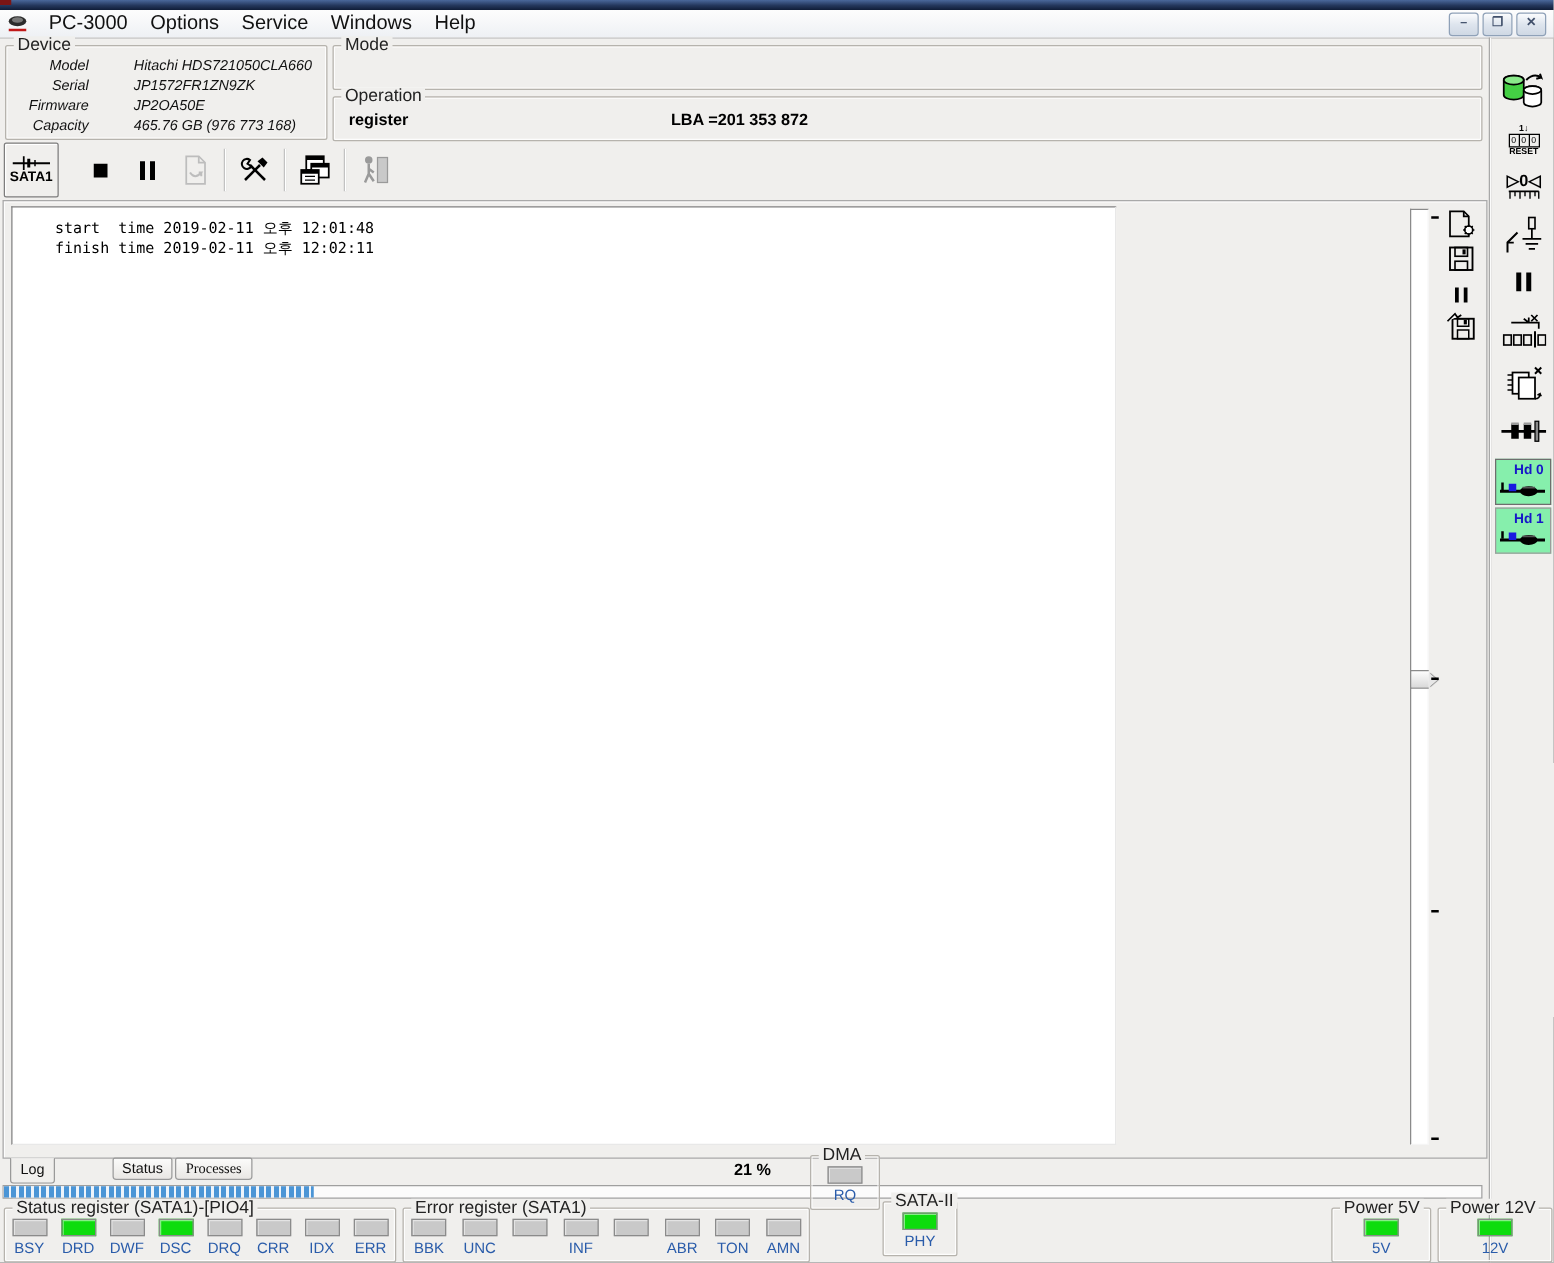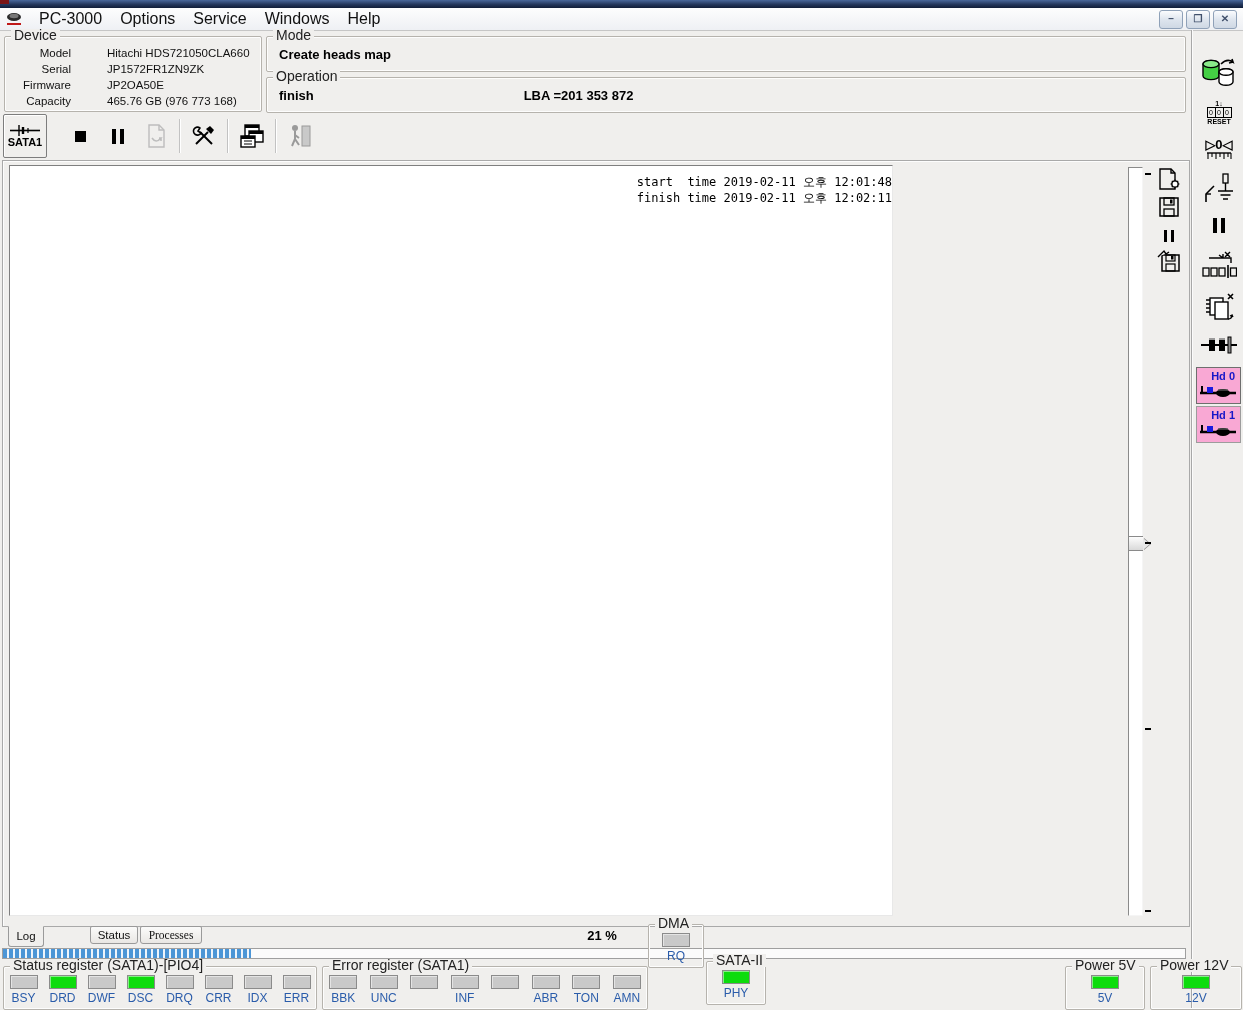--- a/index.html
+++ b/index.html
@@ -10,47 +10,47 @@
   
   .menubar{position:absolute;left:0;top:8px;width:1243px;height:22px;background:linear-gradient(180deg,#fdfdfd,#eef0f4);border-bottom:1px solid #c6c6c6;display:flex;align-items:center;}
   .app-icon{width:18px;height:14px;margin:0 6px 0 6px;position:relative;display:inline-block;}
   .menu-item{font-size:16px;color:#111;padding:19px 9px;cursor:default;}
   .win-buttons{margin-left:auto;display:flex;gap:3px;padding-right:6px;}
   .win-btn{width:22px;height:17px;border:1px solid #8fa1b8;border-radius:3px;background:linear-gradient(180deg,#fbfcfe,#dee5ee 50%,#cfd8e4);display:flex;align-items:center;justify-content:center;font-size:10px;color:#41506b;font-weight:bold;line-height:1;}
   
   .groupbox{position:absolute;border:1px solid #b6b3ad;border-radius:2px;box-shadow:inset 0 0 0 1px #fdfdfd;}
   .gb-title{position:absolute;top:-8px;left:6px;font-size:14px;color:#222;background:#f0efed;padding:0 3px;line-height:13px;white-space:nowrap;}
   
-  .dev-row{display:flex;font-size:11.5px;color:#111;line-height:16px;}
+  .dev-row{display:flex;font-size:11.5px;color:#111;line-height:16px;font-style:italic;}
   .dev-label{width:62px;text-align:right;margin-right:8px;color:#111;}
   .dev-value{white-space:nowrap;padding-left:28px;}
   .bold13{font-size:13px;font-weight:bold;color:#000;}
   
   .toolbar{position:absolute;left:0;top:114px;width:1190px;height:44px;display:flex;align-items:center;}
   .tb-sata{width:42px;height:42px;margin-left:3px;border:1px solid #7d7d7d;border-radius:2px;background:#f0efed;display:flex;flex-direction:column;align-items:center;justify-content:center;box-shadow:inset 1px 1px 0 #fff;}
   .tb-sata .lbl{font-size:11px;font-weight:bold;color:#000;line-height:11px;}
   .tb-btn{width:38px;height:38px;display:flex;align-items:center;justify-content:center;}
   .tb-sep{width:1px;height:34px;background:#c2c2c2;border-right:1px solid #fff;margin:0 4px;}
   .sq-stop{width:11px;height:11px;background:#000;}
   .pause-bars{display:flex;gap:4px;}
   .pause-bars i{display:block;width:4px;height:15px;background:#000;}
   .pause-bars.small i{width:3px;height:12px;}
   
   .main-panel{position:absolute;left:2px;top:160px;width:1186px;height:765px;border:1px solid #a9a9a9;background:#f0efed;box-shadow:inset 1px 1px 0 #fdfdfd;}
-  .log-area{position:absolute;left:6px;top:4px;width:884px;height:751px;background:#fff;border-top:1px solid #7f7f7f;border-left:1px solid #7f7f7f;border-right:1px solid #e8e8e8;border-bottom:1px solid #e8e8e8;font-family:"DejaVu Sans Mono",monospace;font-size:12px;color:#000;padding:8px 0 0 34px;box-sizing:border-box;text-align:right;}
+  .log-area{position:absolute;left:6px;top:4px;width:884px;height:751px;background:#fff;border-top:1px solid #7f7f7f;border-left:1px solid #7f7f7f;border-right:1px solid #e8e8e8;border-bottom:1px solid #e8e8e8;font-family:"DejaVu Sans Mono",monospace;font-size:12px;color:#000;padding:8px 0 0 34px;box-sizing:border-box;}
   .log-line{line-height:16px;white-space:pre;}
   .trackbar{position:absolute;left:1125px;top:6px;width:13px;height:747px;background:#fff;border-top:1px solid #8a8a8a;border-left:1px solid #8a8a8a;border-right:1px solid #f5f5f5;border-bottom:1px solid #f5f5f5;}
   .tb-thumb{position:absolute;left:-1px;top:368px;width:14px;height:13px;background:linear-gradient(180deg,#fdfdfd,#d9d9d9);border:1px solid #8a8a8a;border-right:none;}
   .tb-thumb:after{content:"";position:absolute;right:-7px;top:1px;border-left:7px solid #e7e7e7;border-top:6px solid transparent;border-bottom:6px solid transparent;filter:drop-shadow(1px 0 0 #8a8a8a);}
   .tb-tick{position:absolute;left:1142px;width:6px;height:2px;background:#000;}
   .side-col-icon{position:absolute;left:1150px;width:32px;height:26px;display:flex;align-items:center;justify-content:center;}
   
   .right-sep{position:absolute;left:1191px;top:30px;width:1px;height:980px;background:#a8a8a8;border-right:1px solid #fbfbfb;}
   .sb-icon{position:absolute;left:1198px;width:42px;display:flex;flex-direction:column;align-items:center;justify-content:center;color:#000;}
-  .hd-btn{position:absolute;left:1196px;width:45px;height:37px;background:#f9a8d4;border:1px solid #9c9c9c;box-sizing:border-box;padding:2px 2px 0 2px;}
+  .hd-btn{position:absolute;left:1196px;width:45px;height:37px;background:#86efac;border:1px solid #9c9c9c;box-sizing:border-box;padding:2px 2px 0 2px;}
   .hd-btn .hd-lbl{font-size:11px;font-weight:bold;color:#1717c8;text-align:right;padding-right:3px;line-height:12px;}
   .tinytxt{font-size:7px;font-weight:bold;line-height:7px;text-align:center;}
   .reg-box{display:flex;border:1px solid #000;height:9px;}
   .reg-box i{display:block;width:7px;height:9px;border-right:1px solid #000;font-size:7px;font-style:normal;line-height:9px;text-align:center;}
   .reg-box i:last-child{border-right:none;}
   
   .tabs-row{position:absolute;left:2px;top:925px;width:1186px;height:23px;}
   .tab{position:absolute;font-size:11.5px;color:#111;text-align:center;box-sizing:border-box;}
   .tab-active{left:6px;top:1px;width:36px;height:21px;background:#f0efed;border:1px solid #9a9a9a;border-top:1px solid #f0efed;border-radius:0 0 3px 3px;line-height:19px;}
   .tab-idle{top:1px;height:18px;background:linear-gradient(180deg,#fbfbfa,#e9e7e4);border:1px solid #9a9a9a;border-radius:2px 2px 3px 3px;line-height:16px;margin-left:44px;}
@@ -112,27 +112,26 @@
       </div>
       <div class="dev-row">
         <span class="dev-label">Capacity</span>
         <span class="dev-value">465.76 GB (976 773 168)</span>
       </div>
     </div>
   </div>
 
   <div class="groupbox" style="left:266px;top:36px;width:918px;height:34px;">
     <div class="gb-title">Mode</div>
-    <div class="bold13" style="padding:10px 0 0 12px;">Create heads map</div>
   </div>
 
   <div class="groupbox" style="left:266px;top:77px;width:918px;height:34px;">
     <div class="gb-title">Operation</div>
     <div style="display:flex;padding:10px 0 0 12px;">
-      <span class="bold13">finish</span>
+      <span class="bold13">register</span>
       <span class="bold13" style="margin-left:210px;">LBA =201 353 872</span>
     </div>
   </div>
 
   <div class="toolbar">
     <div class="tb-sata">
       <span>
         <svg class="ic" width="30" height="13" viewBox="0 0 30 13">
             <path d="M0 6.5 H30" stroke="#000" stroke-width="1.6"></path>
             <path d="M9 1 V12" stroke="#000" stroke-width="1.4"></path>

